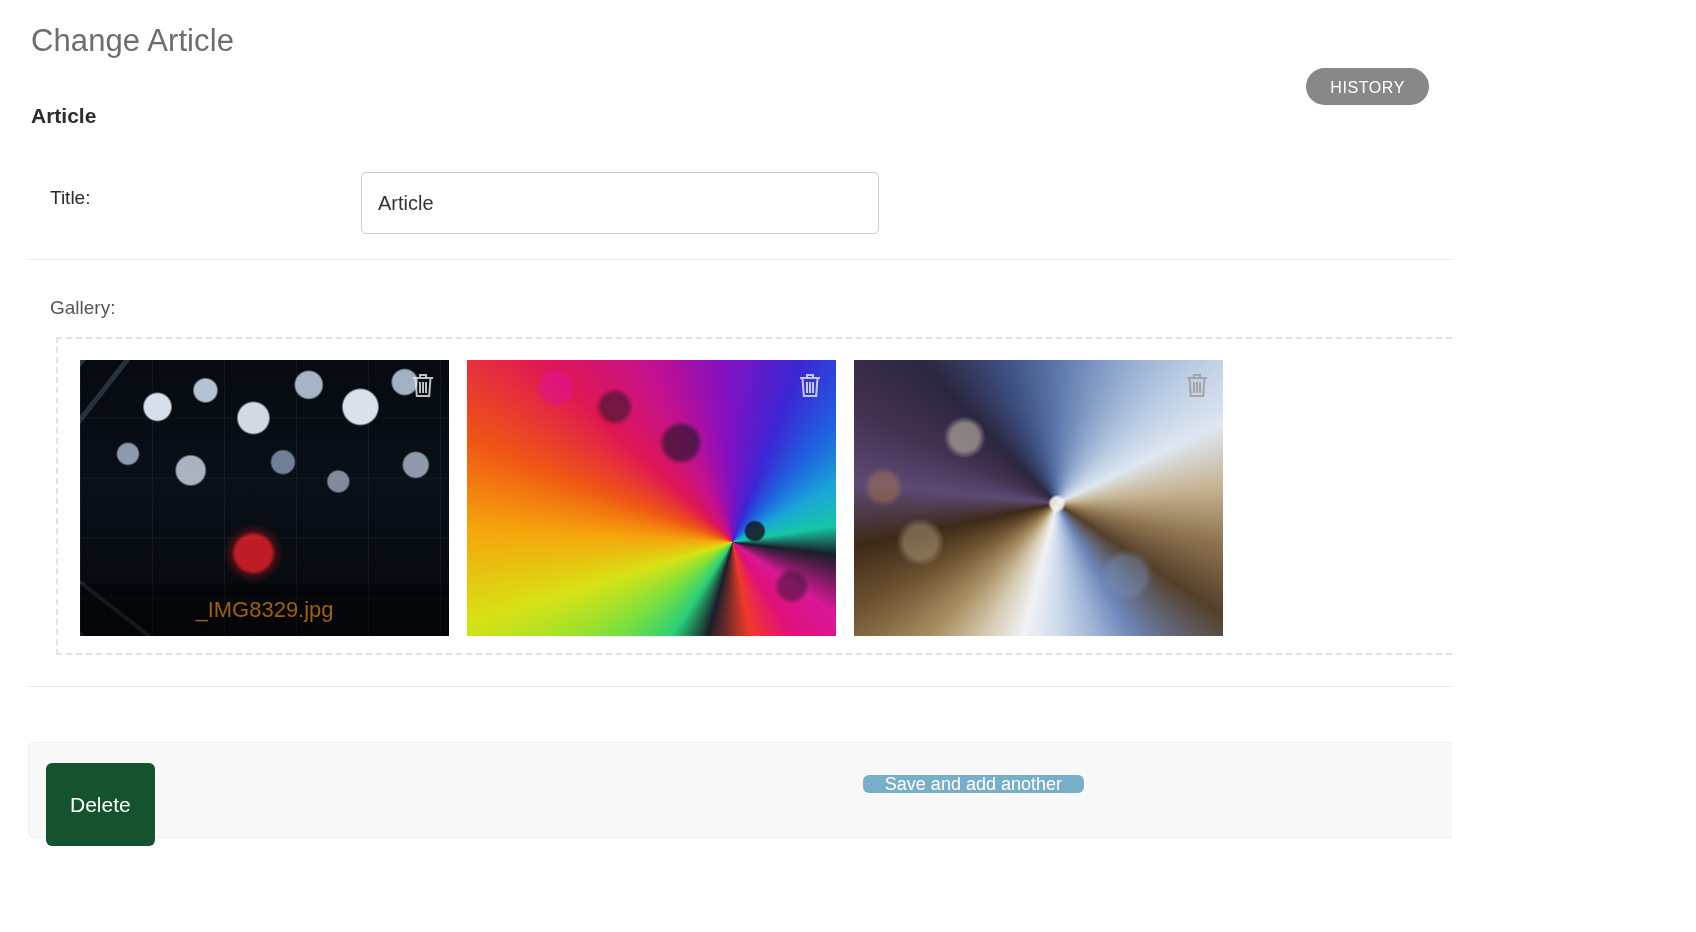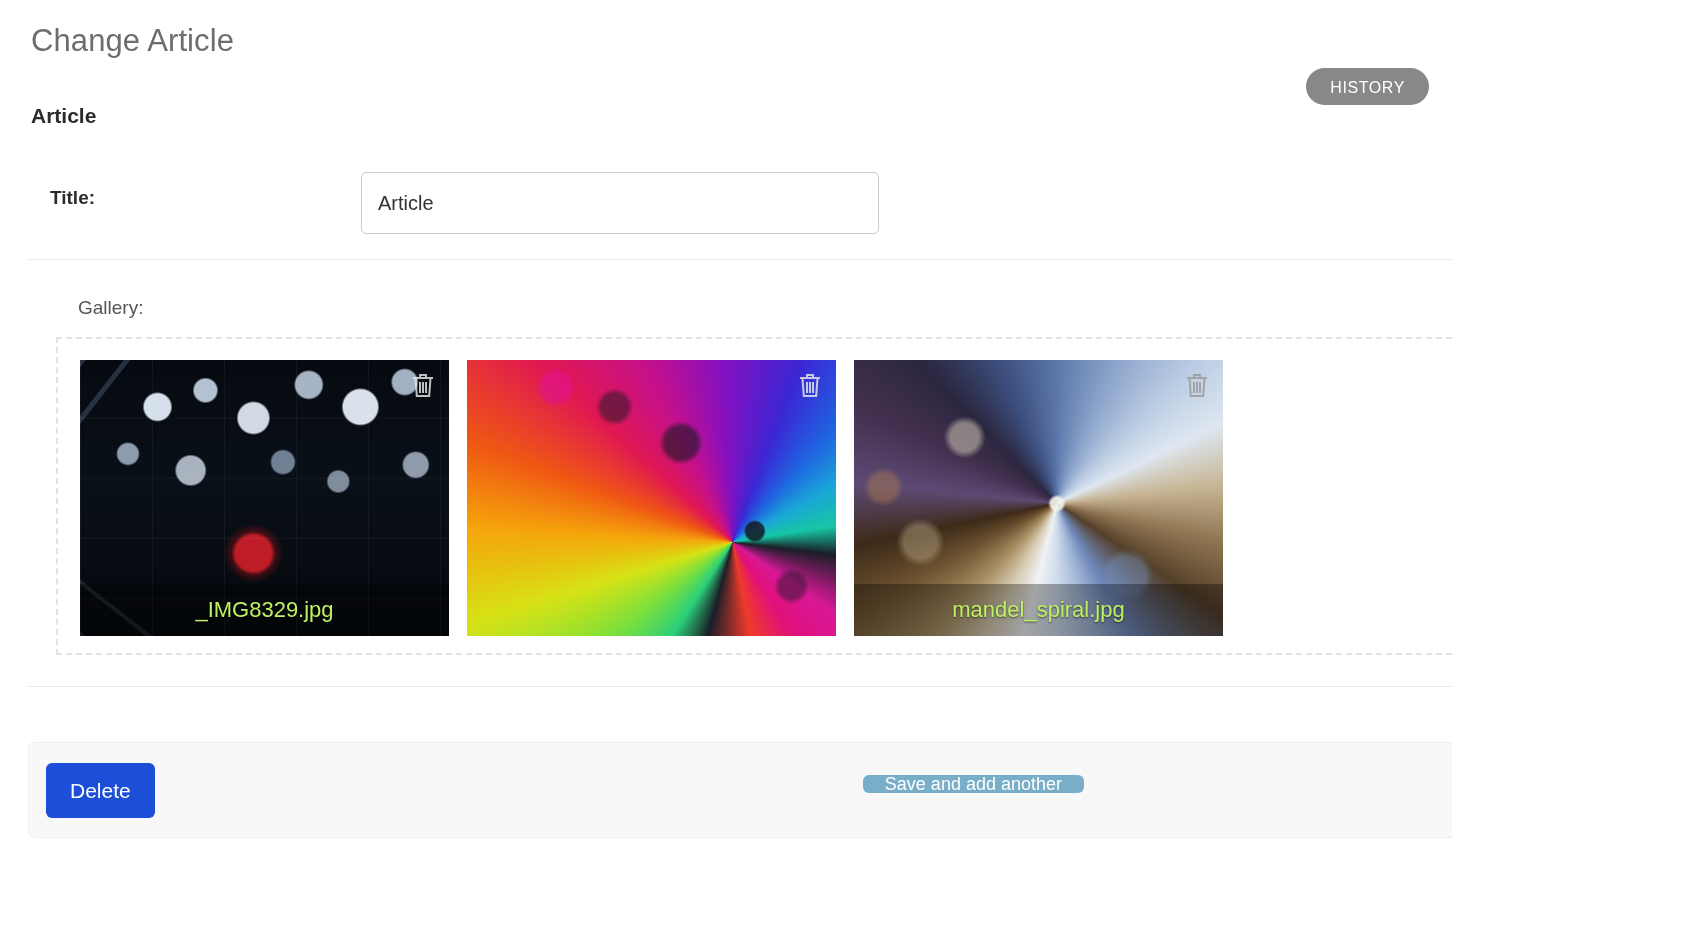--- a/index.html
+++ b/index.html
@@ -58,21 +58,21 @@
     left: 0;
     top: 155px;
     width: 1696px;
     height: 104px;
   }
   .title-label {
     position: absolute;
     left: 50px;
     top: 32px;
     font-size: 19px;
-    font-weight: bold;
+    font-weight: normal;
     color: #2b2b2b;
   }
   .title-input {
     position: absolute;
     left: 361px;
     top: 17px;
     width: 518px;
     height: 62px;
     box-sizing: border-box;
     border: 1px solid #cccccc;
@@ -95,21 +95,20 @@
   .divider.d1 { top: 259px; }
   .divider.d2 { top: 686px; }
 
   
   .gallery-label {
     position: absolute;
     left: 50px;
     top: 297px;
     font-size: 19px;
     color: #555555;
-    margin-left: 28px;
   }
   .dropzone {
     position: absolute;
     left: 56px;
     top: 337px;
     width: 1576px;
     height: 318px;
     box-sizing: border-box;
     border: 2px dashed #e2e2e2;
     background: #ffffff;
@@ -131,21 +130,21 @@
   }
   .thumb-art { position: absolute; inset: 0; }
   .thumb-caption {
     position: absolute;
     left: 0;
     right: 0;
     bottom: 0;
     height: 52px;
     line-height: 52px;
     text-align: center;
-    color: #bef264;
+    color: #a16207;
     font-size: 22px;
     background: rgba(0,0,0,0.32);
     text-shadow: 0 1px 2px rgba(0,0,0,0.6);
     white-space: nowrap;
     overflow: hidden;
   }
   .trash-btn {
     position: absolute;
     right: 13px;
     top: 11px;
@@ -258,23 +257,23 @@
     border: none;
     border-radius: 6px;
     color: #ffffff;
     font-family: "Liberation Sans", sans-serif;
     cursor: pointer;
     line-height: 1;
   }
   .btn-delete {
     left: 17px;
     top: 20px;
-    background: #1d4ed8;
+    background: #14532d;
     font-size: 21px;
-    padding: 17px 24px;
+    padding: 31px 24px;
   }
   .btn-save-add {
     right: 583px;
     top: 20px;
     background: #79aec8;
     font-size: 18px;
     padding: 0 22px;
     margin-top: 12px;
   }
   .btn-save-continue {
@@ -350,21 +349,20 @@
         <button class="trash-btn" aria-label="delete">
           <svg viewBox="0 0 26 28">
             <g fill="none" stroke="#9a9a9a" stroke-width="2">
               <path d="M3 7 h20"></path>
               <path d="M10 7 V4 h6 v3"></path>
               <path d="M5.5 7 l1.3 18 h12.4 l1.3 -18"></path>
               <path d="M10 11 v11 M13 11 v11 M16 11 v11"></path>
             </g>
           </svg>
         </button>
-        <div class="thumb-caption">mandel_spiral.jpg</div>
       </div>
 
     </div>
   </div>
 
   <div class="divider d2"></div>
 
   <div class="submit-row">
     <button class="btn btn-delete">Delete</button>
     <button class="btn btn-save-add">Save and add another</button>

